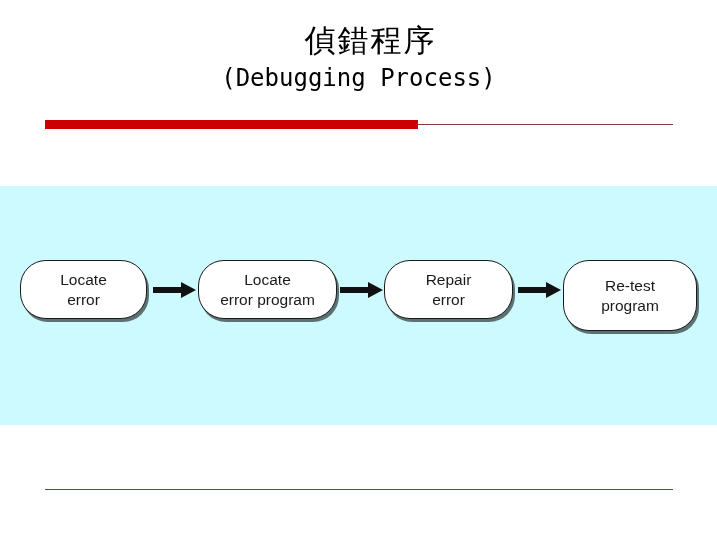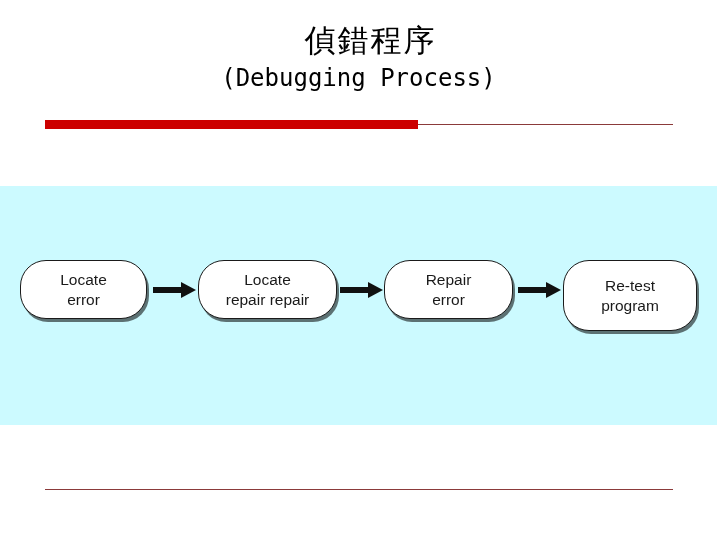--- a/index.html
+++ b/index.html
@@ -139,21 +139,21 @@
 
     <div class="arrow arrow-0">
       <svg width="44" height="18" viewBox="0 0 44 18">
         <path d="M0 6 L28 6 L28 1 L43 9 L28 17 L28 12 L0 12 Z" fill="#111111"></path>
       </svg>
     </div>
 
     <div class="node node-1">
       <span>
         <span class="lbl">Locate</span>
-        <span class="lbl">repair repair</span>
+        <span class="lbl">error program</span>
       </span>
     </div>
 
     <div class="arrow arrow-1">
       <svg width="44" height="18" viewBox="0 0 44 18">
         <path d="M0 6 L28 6 L28 1 L43 9 L28 17 L28 12 L0 12 Z" fill="#111111"></path>
       </svg>
     </div>
 
     <div class="node node-2">

